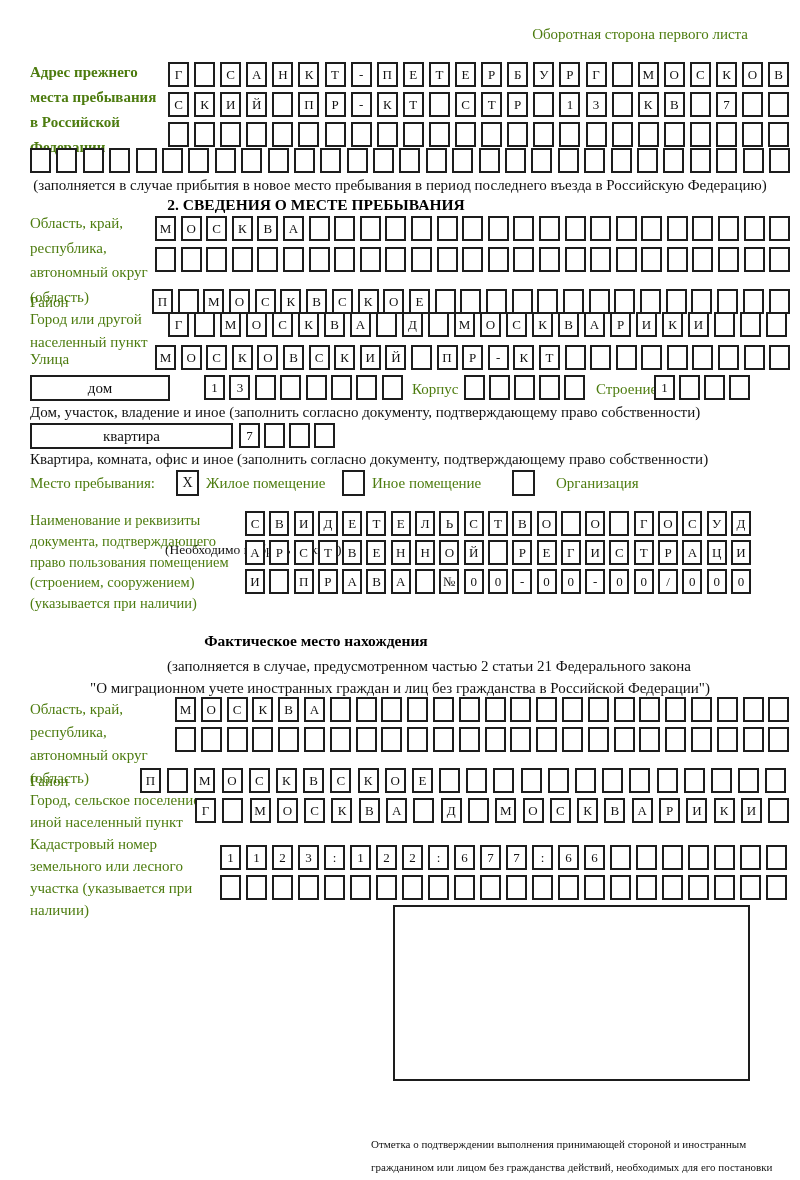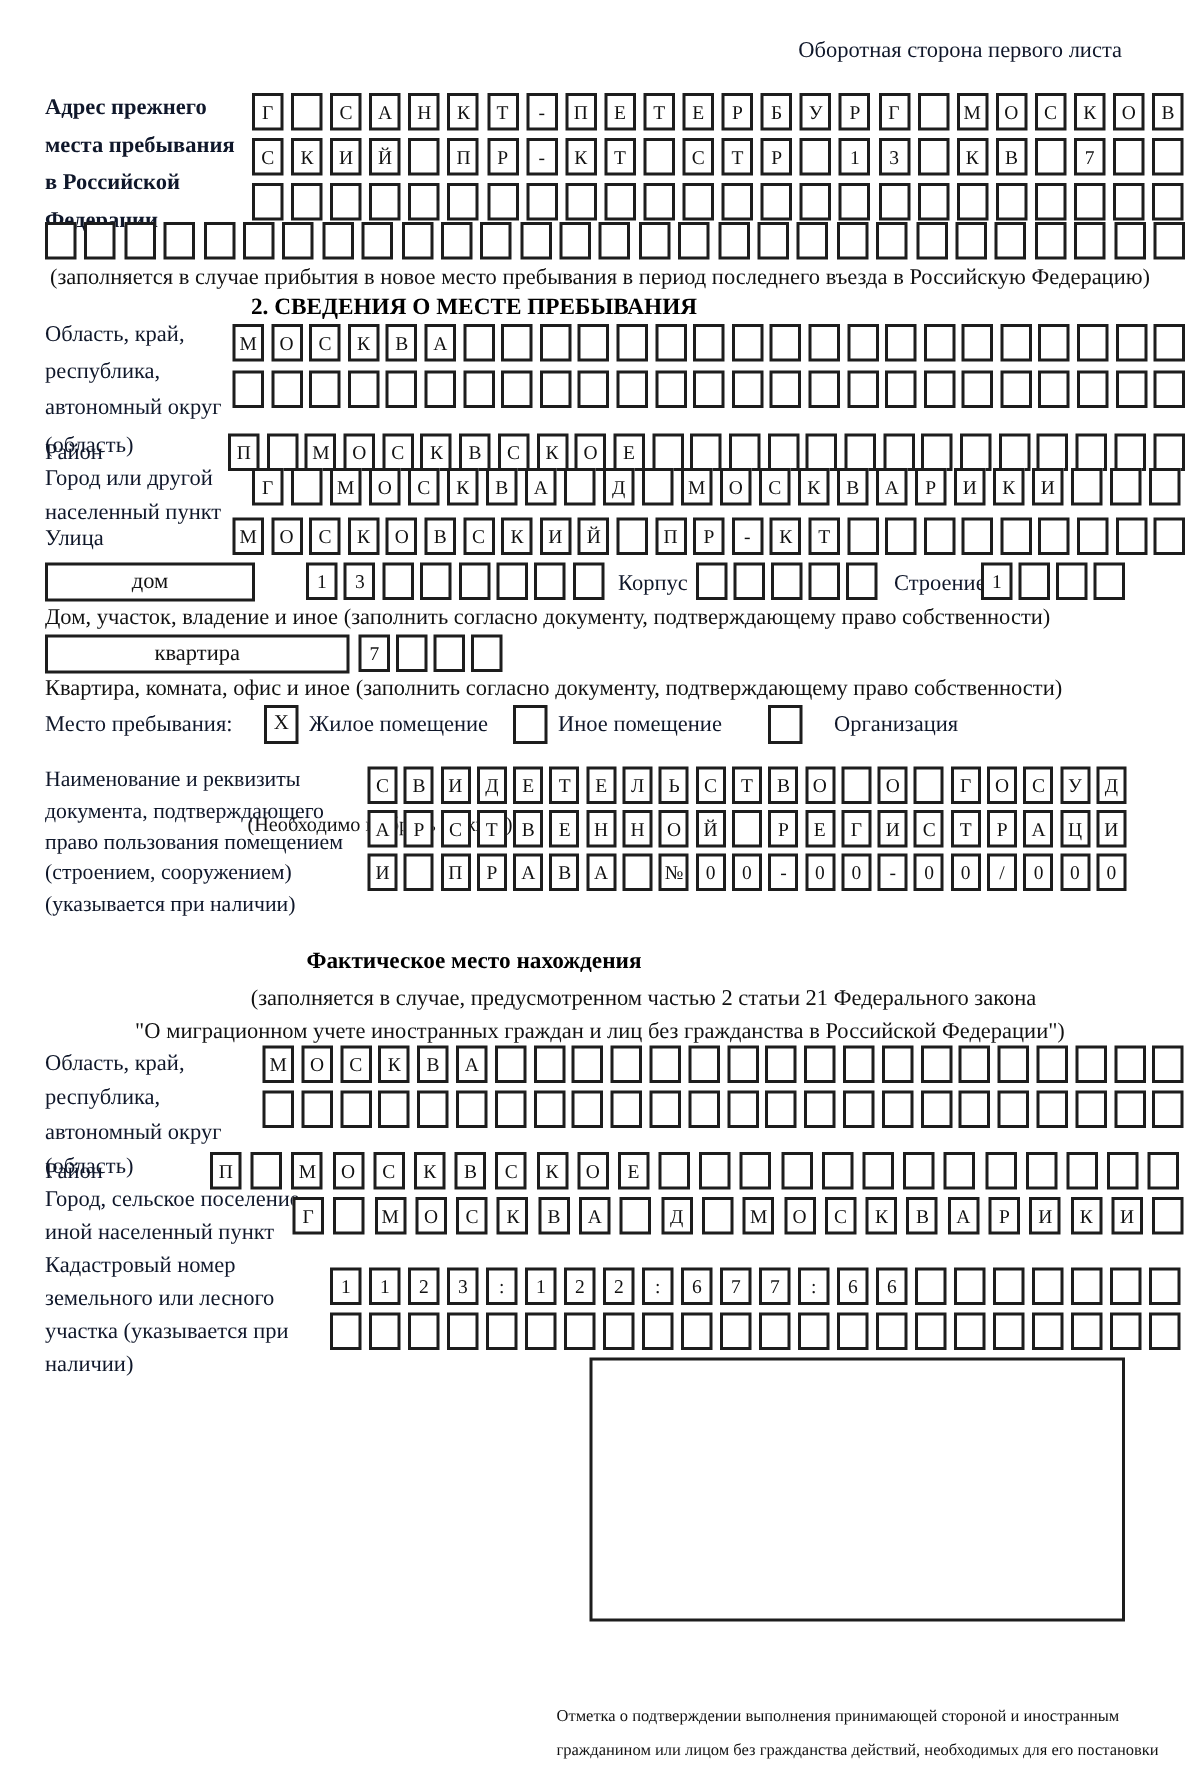--- a/index.html
+++ b/index.html
@@ -1,20 +1,20 @@
 <!DOCTYPE html>
 <html><head>
 <meta charset="utf-8">
 <style>
   html,body{margin:0;padding:0;background:#fff;}
   .page{
     position:relative;width:800px;height:1180px;background:#ffffff;
     font-family:"Liberation Serif","DejaVu Serif",serif;color:#111;overflow:hidden;
   }
-  .lbl{position:absolute;font-size:15px;line-height:25px;color:#0f172a;}
+  .lbl{position:absolute;font-size:15px;line-height:25px;color:#4d7c0f;}
   .cap{position:absolute;font-size:15px;color:#111;white-space:nowrap;}
   .center{left:0;width:800px;text-align:center;white-space:normal;}
   .title{position:absolute;left:0;width:632px;text-align:center;font-weight:bold;font-size:15.5px;color:#000;}
   .cellrow{position:absolute;display:flex;gap:calc(var(--p,26px) - var(--w,21px));}
   .cell{
     width:var(--w,21px);height:25px;box-sizing:border-box;border:2px solid #1d1d1d;background:#fff;
     display:flex;align-items:center;justify-content:center;
     font-size:13px;line-height:1;flex:0 0 auto;
   }
   .cb{

